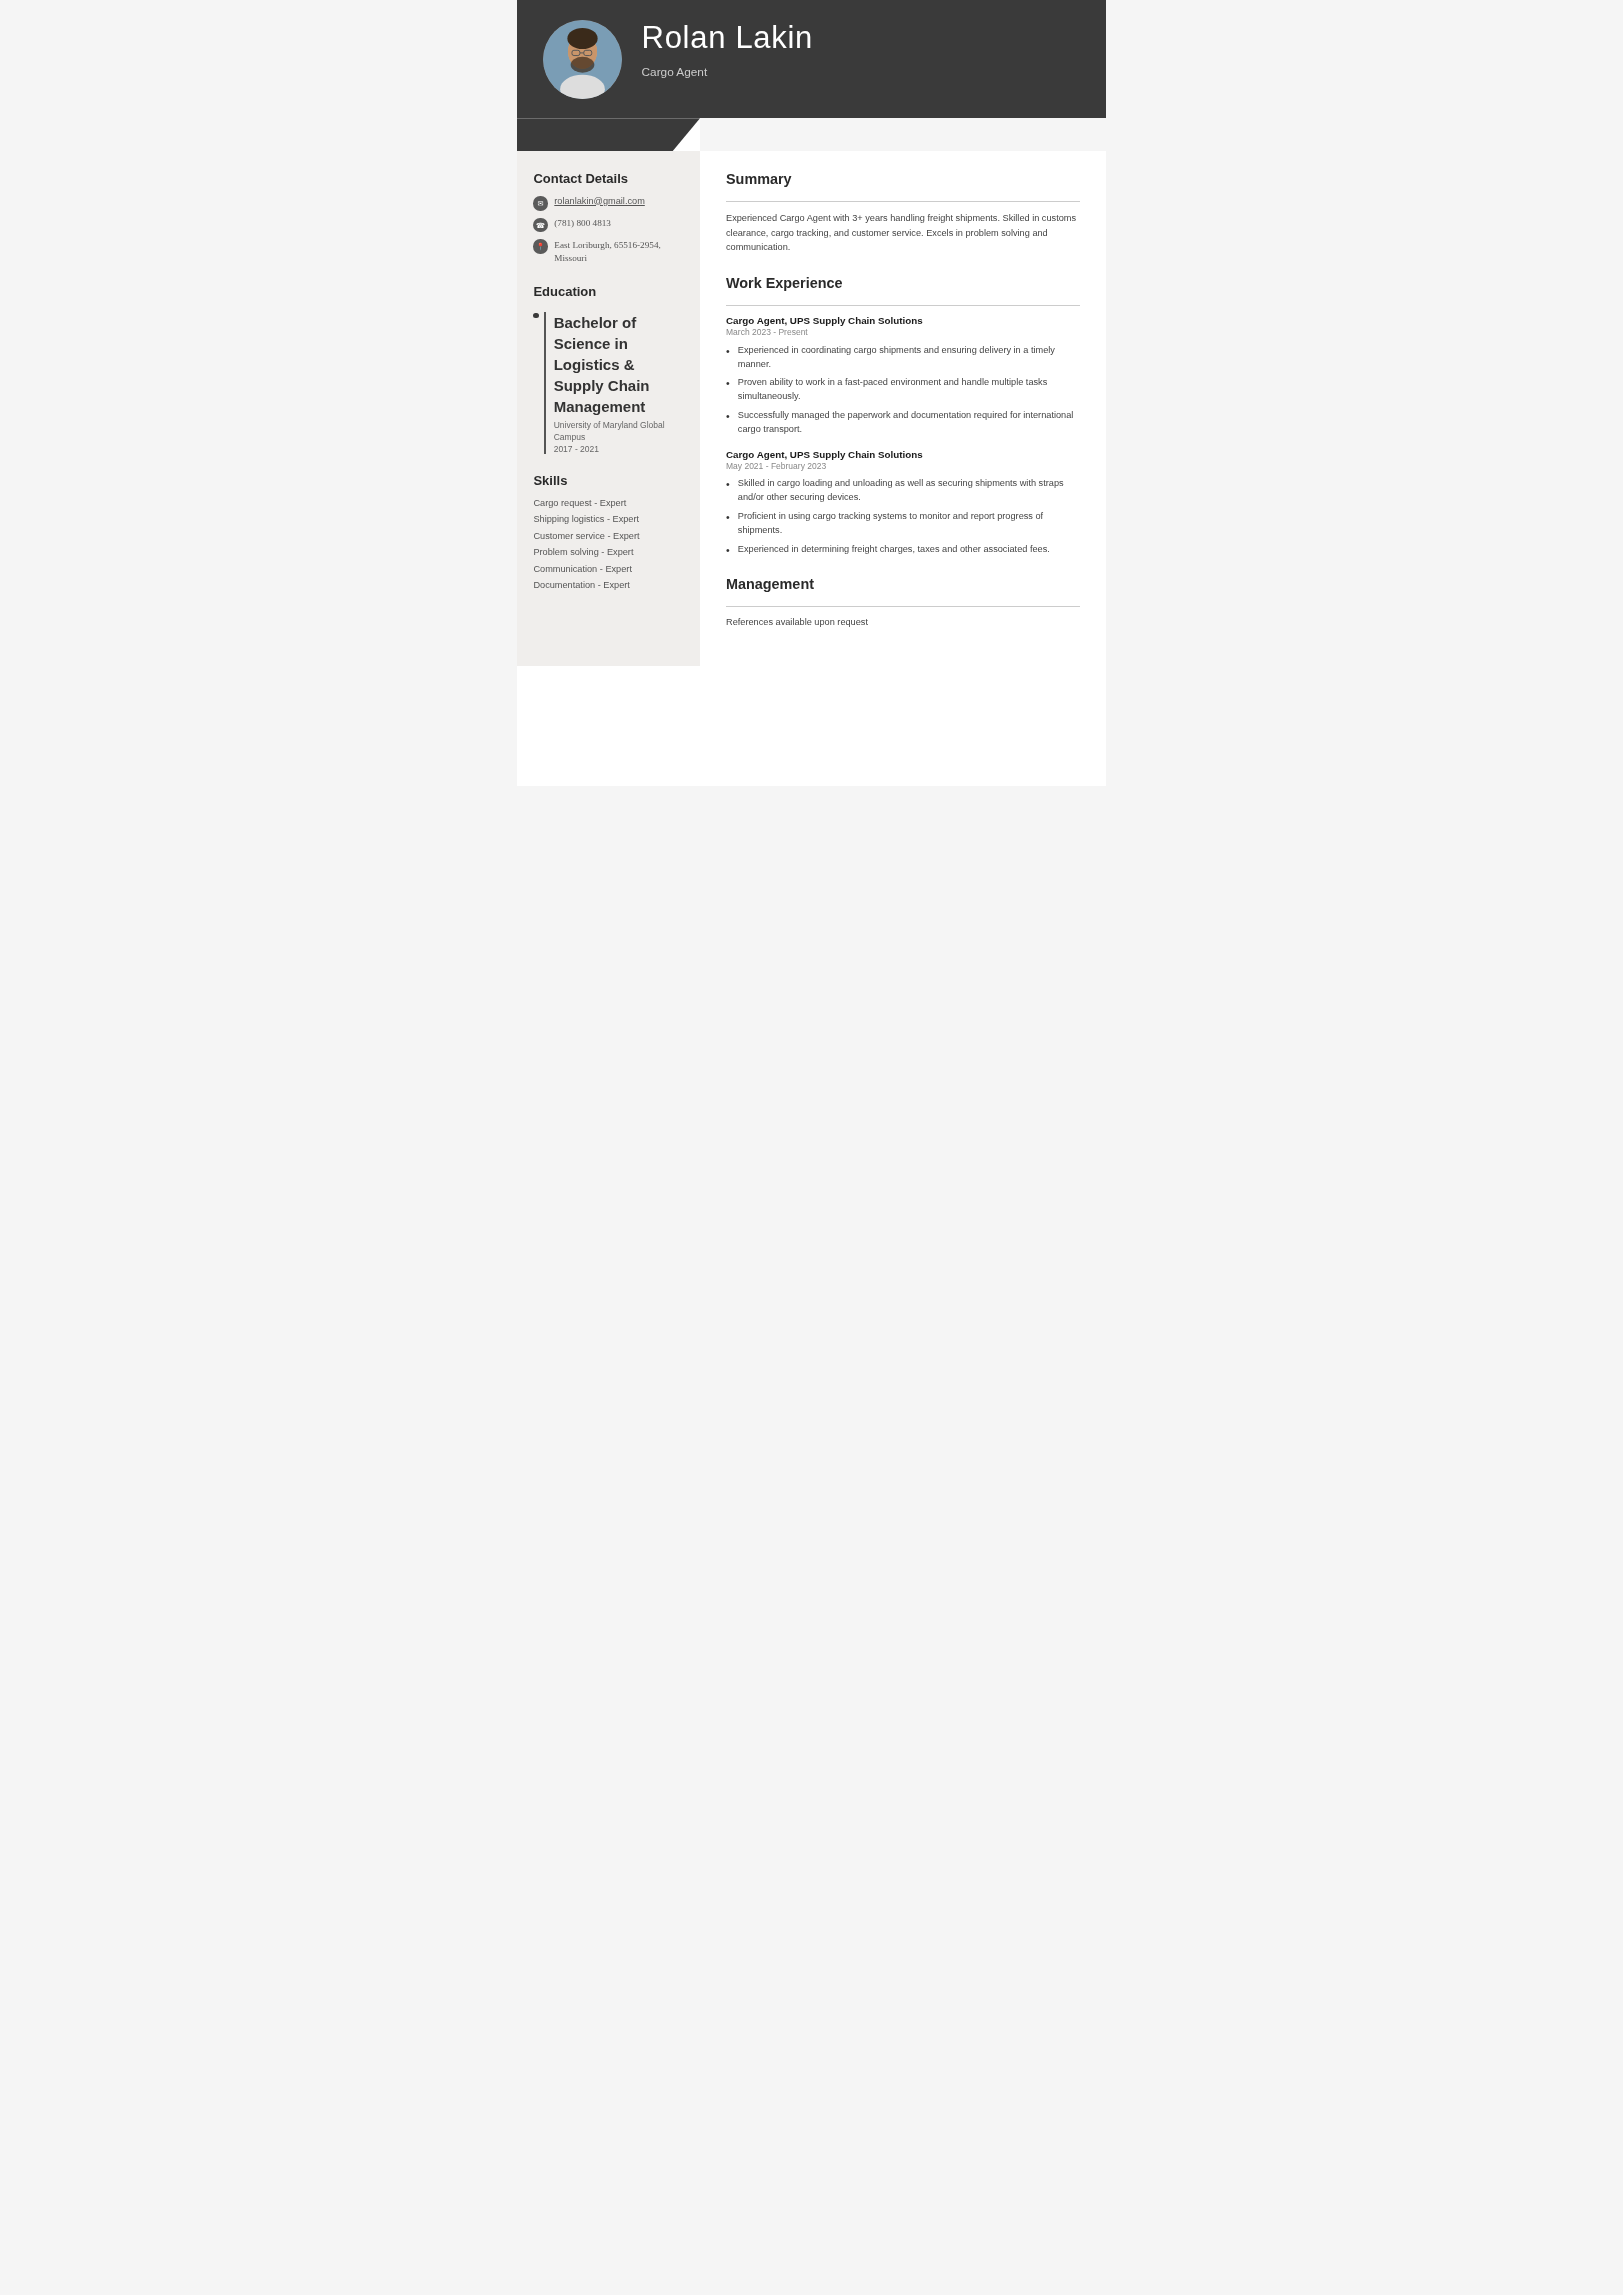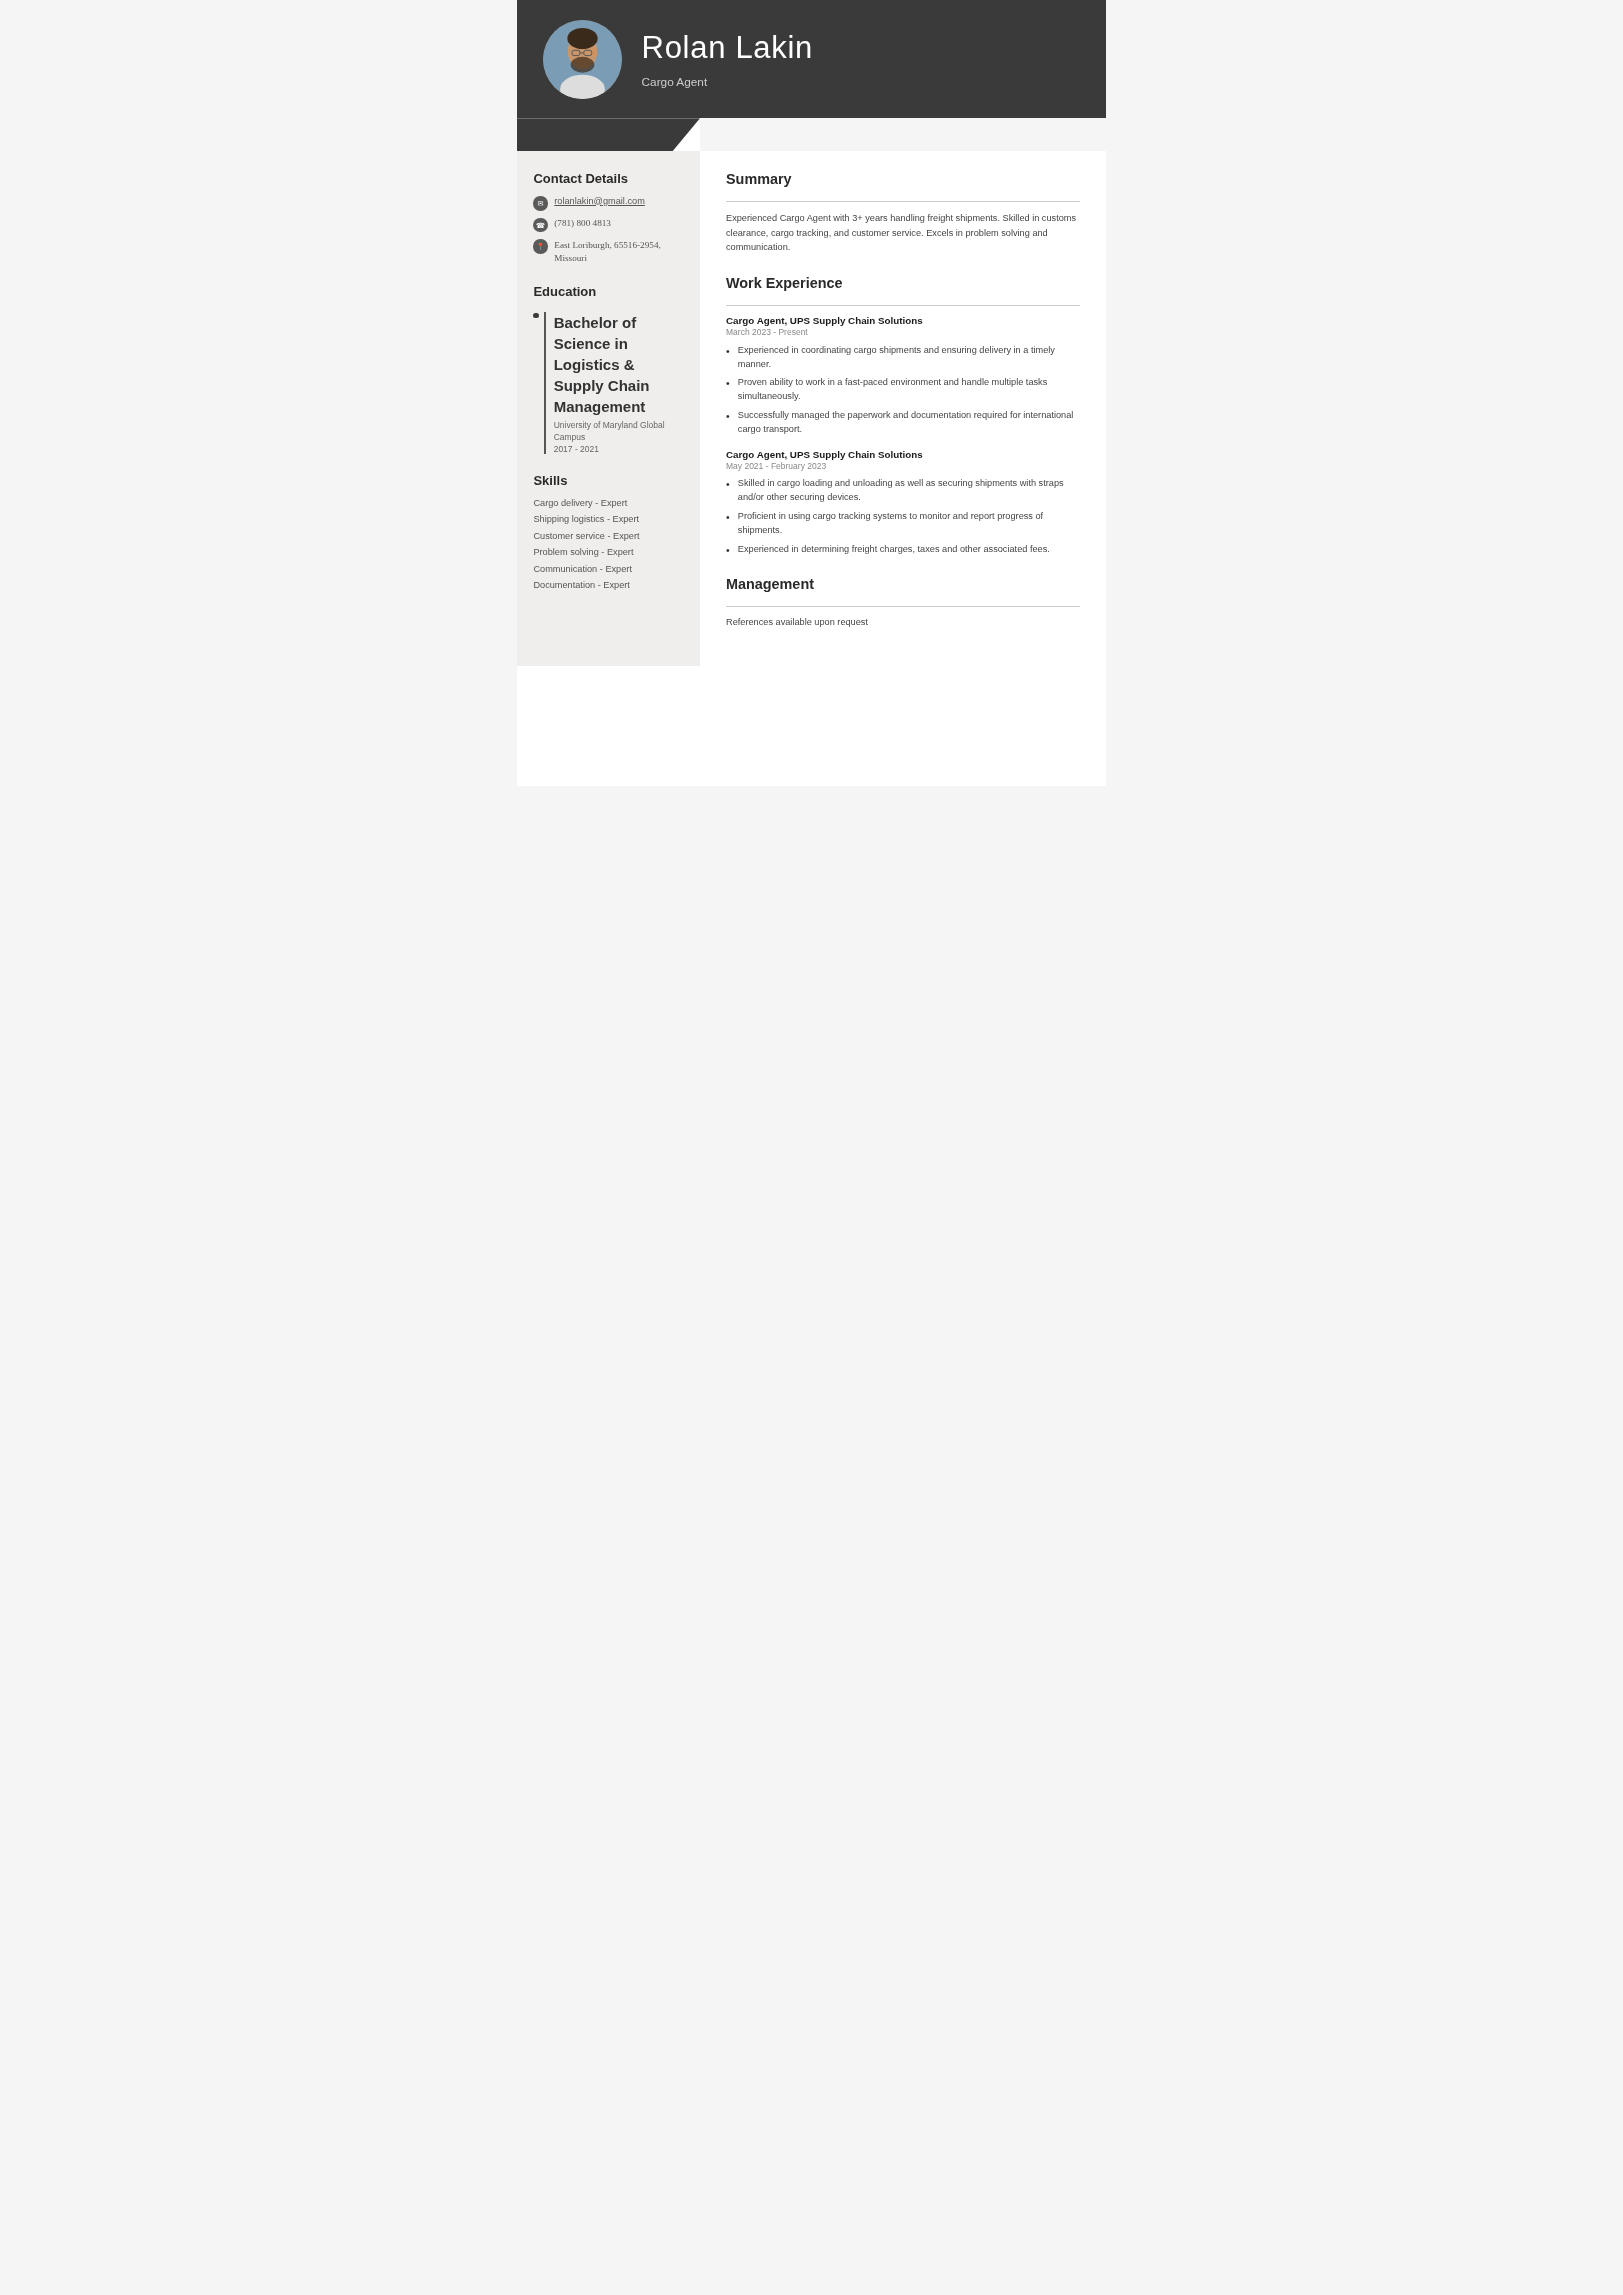--- a/index.html
+++ b/index.html
@@ -12,21 +12,20 @@
     }
     .resume {
       background: #fff;
       min-height: 786px;
     }
     
     .header {
       background: #3a3a3a;
       color: #fff;
       display: flex;
-      align-items: center;
       padding: 19.6px 26px;
       gap: 19.6px;
     }
     .avatar {
       width: 79px;
       height: 79px;
       border-radius: 50%;
       overflow: hidden;
       flex-shrink: 0;
       background: #888;
@@ -274,21 +273,21 @@
               <div class="edu-school">University of Maryland Global Campus</div>
               <div class="edu-year">2017 - 2021</div>
             </div>
           </div>
         </div>
       </div>
 
       <div class="sidebar-section">
         <div class="sidebar-section-title">Skills</div>
         <div id="skills-list">
-            <div class="skill-item">Cargo delivery - Expert</div>
+            <div class="skill-item">Cargo request - Expert</div>
             <div class="skill-item">Shipping logistics - Expert</div>
             <div class="skill-item">Customer service - Expert</div>
             <div class="skill-item">Problem solving - Expert</div>
             <div class="skill-item">Communication - Expert</div>
             <div class="skill-item">Documentation - Expert</div>
           </div>
       </div>
     </div>
 
     <div class="main">

